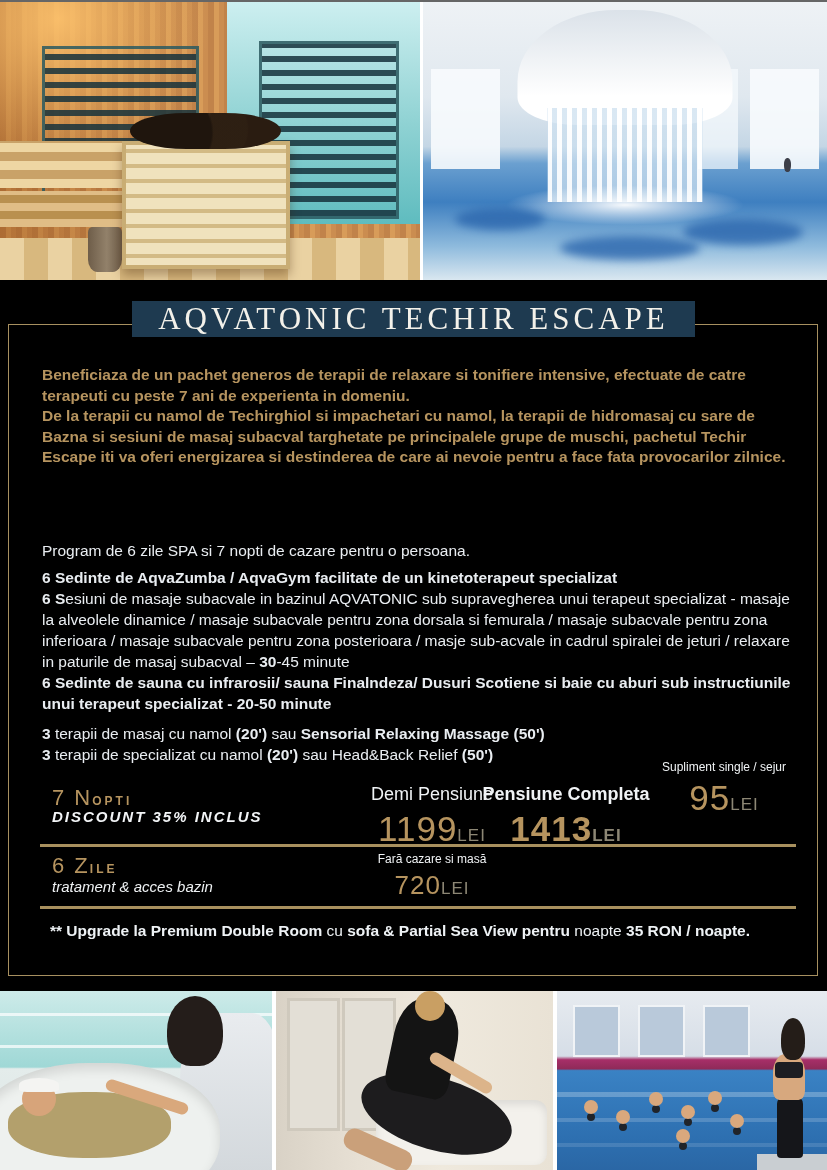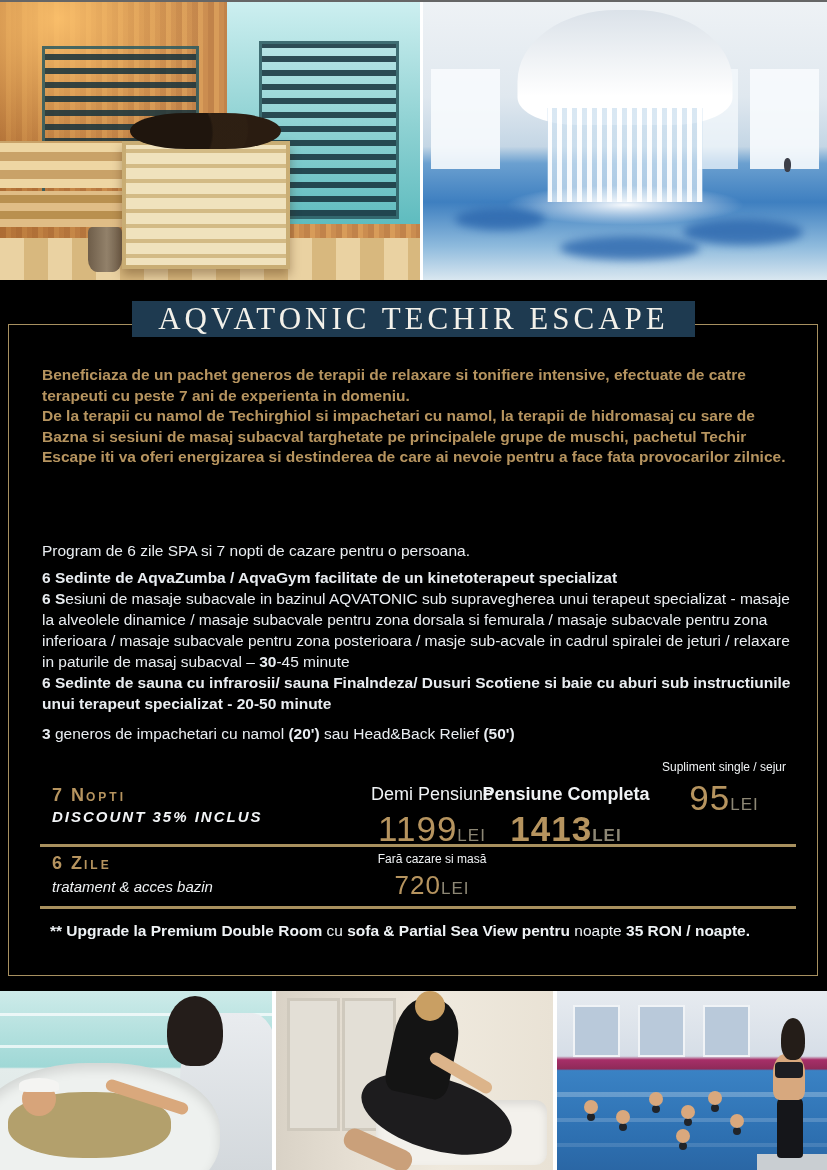--- a/index.html
+++ b/index.html
@@ -127,21 +127,21 @@
 
   .program{position:absolute;left:42px;top:540px;width:754px;color:#e9edf1;font-size:15.5px;}
 
   .package{position:absolute;left:42px;top:565px;width:757px;color:#e9edf1;
       font-size:15.5px;line-height:21px;}
   .package p{margin:0;}
   .package .therapy-block{margin-top:9px;}
   .b{font-weight:bold;}
   .nights{position:absolute;left:52px;top:783px;}
   .days{position:absolute;left:52px;top:851px;}
-  .big-gold{font-size:18px;font-weight:bold;color:#b6945f;letter-spacing:2px;}
+  .big-gold{font-size:22px;font-weight:normal;color:#b6945f;letter-spacing:2px;}
   .small-gold{font-size:12px;font-weight:bold;color:#b6945f;letter-spacing:3px;}
   .discount{position:absolute;left:52px;top:806px;color:#f2f4f6;font-size:15px;
       font-weight:bold;font-style:italic;letter-spacing:2px;}
   .subtitle{position:absolute;left:52px;top:876px;color:#eef1f3;font-size:15px;font-style:italic;}
 
   .pcol{position:absolute;width:190px;text-align:center;}
   .pcol .hdr{color:#f0f3f5;font-size:18px;}
   .pcol .hdr.sm{font-size:12px;}
   .pcol .val{margin-top:4px;white-space:nowrap;}
   .pcol .num{font-size:35px;color:#b6945f;letter-spacing:1px;}
@@ -199,21 +199,22 @@
     <p>De la terapii cu namol de Techirghiol si impachetari cu namol, la terapii de hidromasaj cu sare de Bazna si sesiuni de masaj subacval targhetate pe principalele grupe de muschi, pachetul Techir Escape iti va oferi energizarea si destinderea de care ai nevoie pentru a face fata provocarilor zilnice.</p>
   </div>
 
   <div class="program">Program de 6 zile SPA si 7 nopti de cazare pentru o persoana.</div>
 
   <div class="package">
     <p><span class="b">6 Sedinte de AqvaZumba / AqvaGym facilitate de un kinetoterapeut specializat</span></p>
     <p><span class="b">6 S</span><span>esiuni de masaje subacvale in bazinul AQVATONIC sub supravegherea unui terapeut specializat  - masaje la alveolele dinamice / masaje subacvale pentru zona dorsala si femurala / masaje subacvale pentru zona inferioara / masaje subacvale pentru zona posterioara / masje sub-acvale in cadrul spiralei de jeturi / relaxare in paturile de masaj subacval – </span><span class="b">30</span><span>-45 minute</span></p>
     <p><span class="b">6 Sedinte de sauna cu infrarosii/ sauna Finalndeza/ Dusuri Scotiene si baie cu aburi sub instructiunile unui terapeut specializat - 20-50 minute</span></p>
     <div class="therapy-block">
-      <p><span class="b">3</span><span> generos de impachetari cu namol </span><span class="b">(20')</span><span> sau Head&amp;Back Relief </span><span class="b">(50')</span></p>
+      <p><span class="b">3</span><span> terapii de masaj cu namol </span><span class="b">(20')</span><span> sau </span><span class="b">Sensorial Relaxing Massage (50')</span></p>
+      <p><span class="b">3</span><span> terapii de specializat cu namol </span><span class="b">(20')</span><span> sau Head&amp;Back Relief </span><span class="b">(50')</span></p>
     </div>
   </div>
 
   <div class="nights">
     <span class="big-gold">7 N</span><span class="small-gold">OPTI</span>
   </div>
   <div class="discount">DISCOUNT 35% INCLUS</div>
 
   <div class="pcol c1r1">
     <div class="hdr">Demi Pensiune</div>

